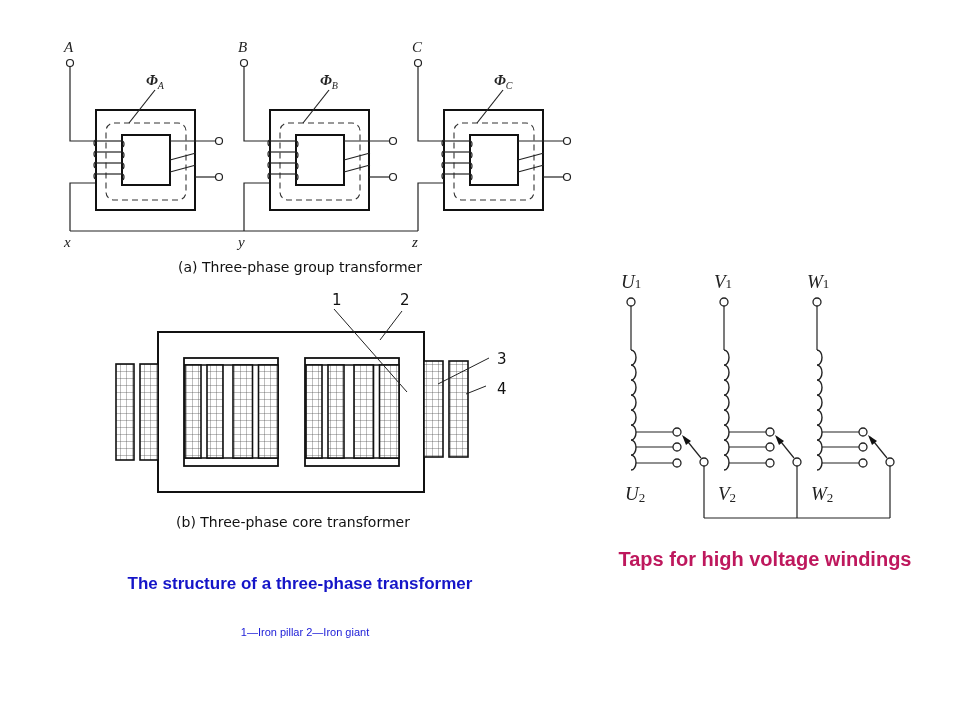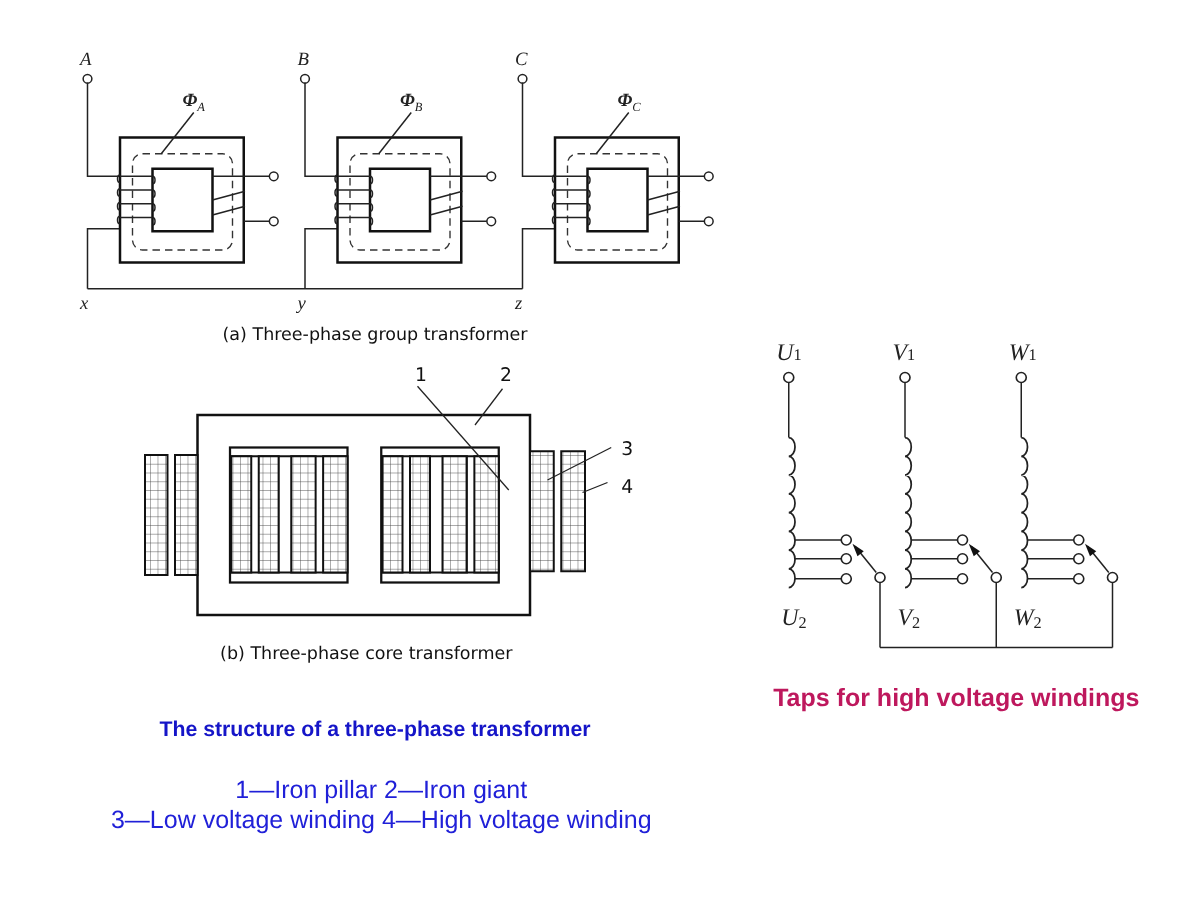--- a/index.html
+++ b/index.html
@@ -2,21 +2,21 @@
 <html><head>
 <meta charset="utf-8">
 <style>
   html, body { margin:0; padding:0; background:#ffffff; }
   body { width:960px; height:720px; position:relative; overflow:hidden; font-family:"DejaVu Sans", sans-serif; }
   svg { position:absolute; left:0; top:0; }
   .lbl-it { font-family:"Liberation Serif", serif; font-style:italic; fill:#222; }
   .cap { font-family:"DejaVu Sans", sans-serif; fill:#111; }
   .txt { position:absolute; text-align:center; color:#1a1ad0; font-family:Liberation Sans, sans-serif; }
   .title-a { left:60px; top:574px; width:480px; font-weight:bold; font-size:17px; color:#1515c8; }
-  .legend { left:40px; top:620px; width:530px; font-size:20px; line-height:24px; color:#2020d8; }
+  .legend { left:40px; top:620px; width:530px; font-size:11px; line-height:24px; color:#2020d8; }
   .title-b { left:590px; top:548px; width:350px; font-weight:bold; font-size:20px; line-height:22px; color:#be185d; }
 </style>
 </head>
 <body>
 
 <svg width="960" height="720" viewBox="0 0 960 720">
   <defs>
     <pattern id="grid" width="6" height="7" patternUnits="userSpaceOnUse">
       <rect width="6" height="7" fill="#fff"></rect>
       <path d="M0 0 H6 M0 0 V7" stroke="#444" stroke-width="0.7"></path>
@@ -208,17 +208,16 @@
         <text x="807" y="288" font-size="19" class="lbl-it">W<tspan font-size="13" dy="0" font-style="normal">1</tspan></text>
         <text x="811" y="500" font-size="19" class="lbl-it">W<tspan font-size="13" dy="2" font-style="normal">2</tspan></text>
       </g>
       <line x1="704" y1="518" x2="890" y2="518" stroke="#222" stroke-width="1.2" fill="none"></line>
     </g>
 </svg>
 
 <div class="txt title-a">The structure of a three-phase transformer</div>
 <div class="txt legend">
   <div>1—Iron pillar 2—Iron giant</div>
-  <div>3—Low voltage winding 4—High voltage winding</div>
 </div>
 <div class="txt title-b">
   <div>Taps for high voltage windings</div>
 </div>
 
 </body></html>

